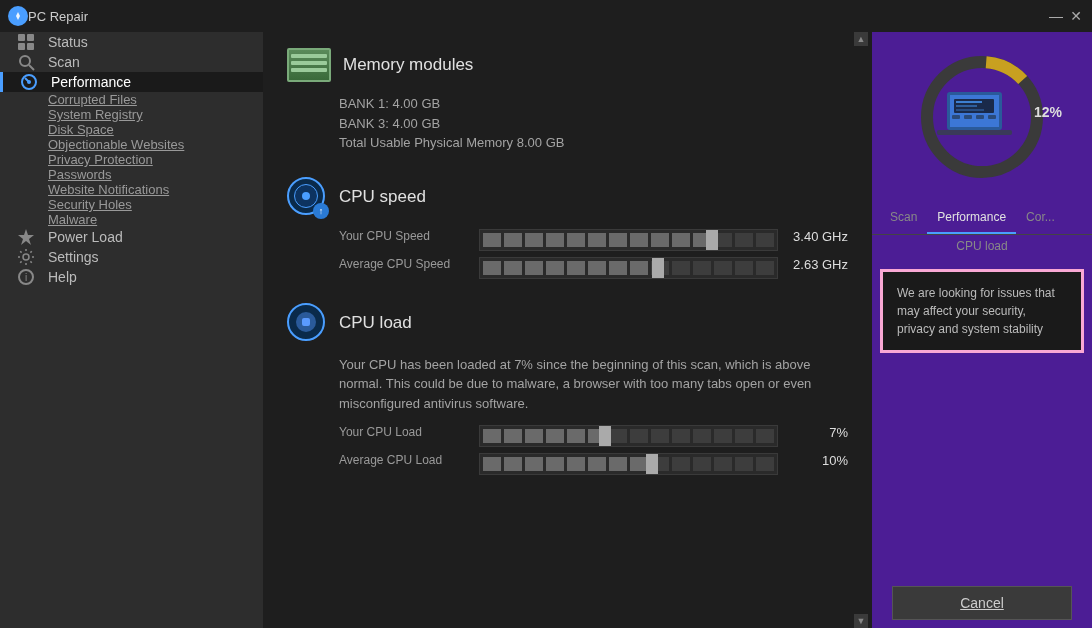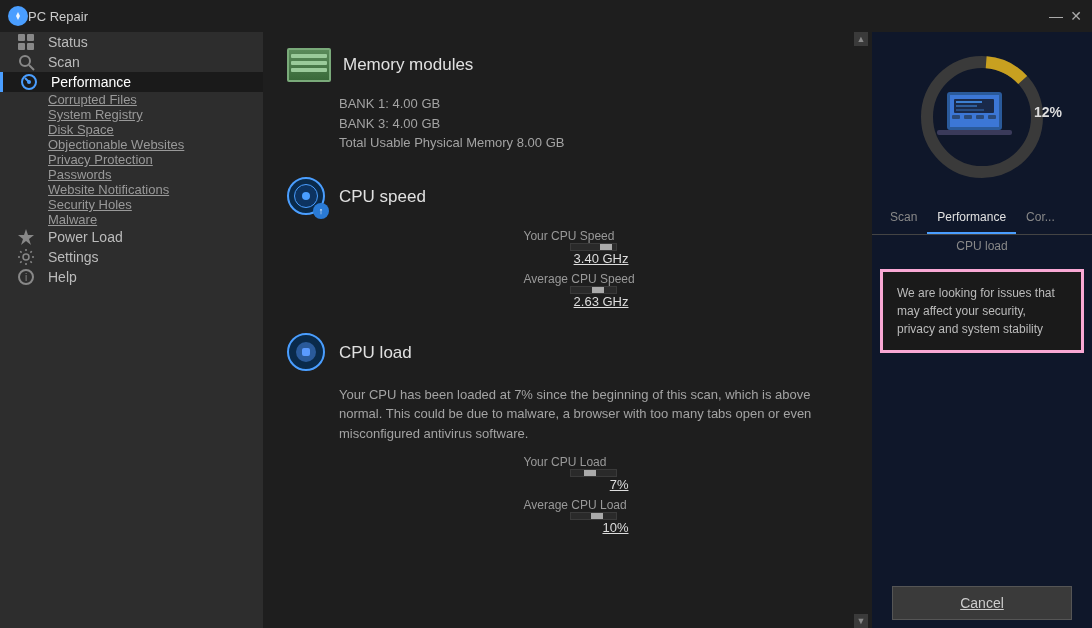--- a/index.html
+++ b/index.html
@@ -139,44 +139,41 @@
       margin-bottom: 12px;
     }
 
     
     .bar-section {
       margin-left: 52px;
       margin-top: 8px;
     }
     .bar-row {
       display: flex;
-      align-items: center;
       margin-bottom: 6px;
       gap: 0;
-      flex-direction: column;
     }
     .bar-label {
       width: 140px;
       font-size: 12px;
       color: #999;
       flex-shrink: 0;
     }
     .bar-value {
       width: 70px;
       font-size: 13px;
       color: #ddd;
       flex-shrink: 0;
       text-align: right;
-      text-decoration: underline;
     }
 
     
     .right-panel {
       width: 220px;
-      background: #0f172a;
+      background: #4c1d95;
       flex-shrink: 0;
       display: flex;
       flex-direction: column;
       position: relative;
     }
 
     
     .donut-area {
       display: flex;
       justify-content: center;

